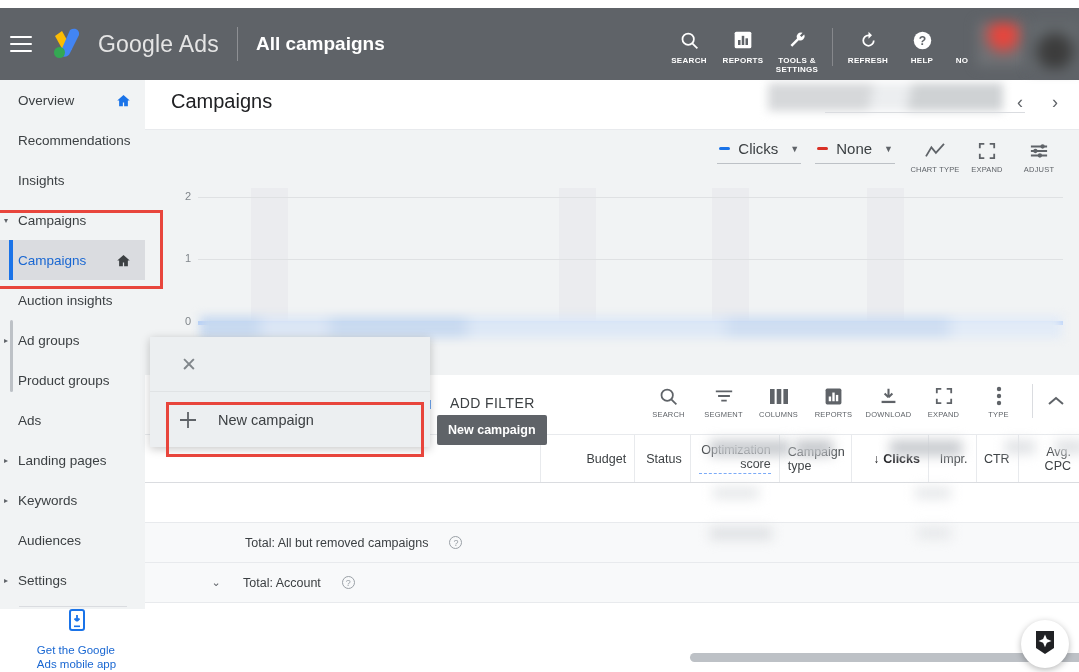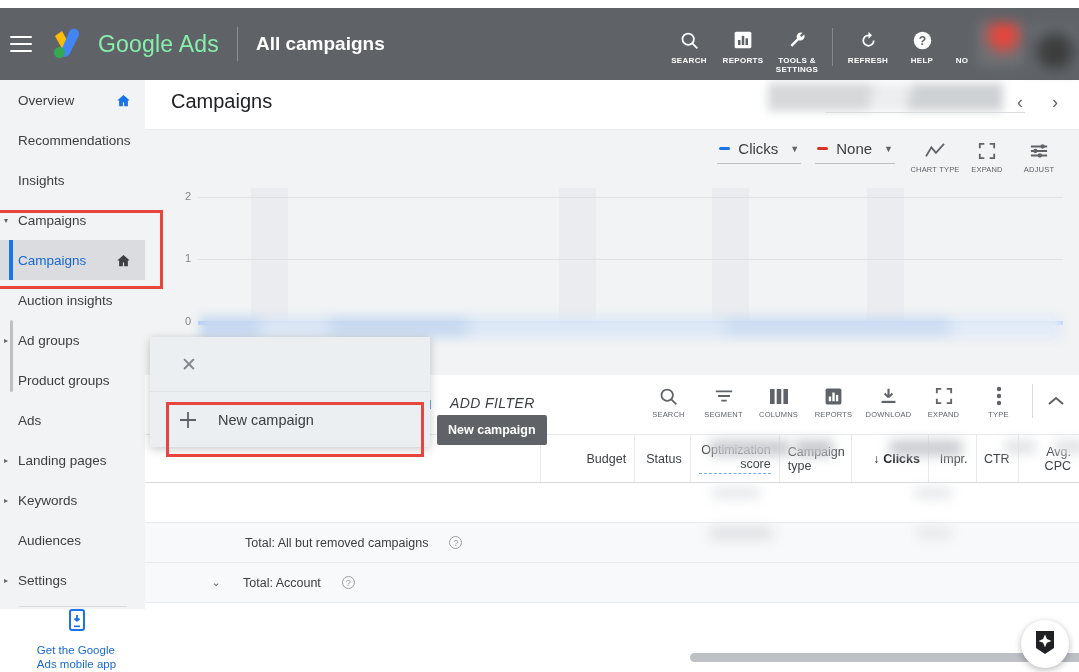--- a/index.html
+++ b/index.html
@@ -12,21 +12,21 @@
 
   
   .appbar {
     position:absolute; left:0; top:8px; width:1079px; height:72px;
     background:#5f6368; display:flex; align-items:center; z-index:40;
   }
   .hamburger { width:22px; height:16px; margin-left:10px; margin-right:16px;
     display:flex; flex-direction:column; justify-content:space-between; cursor:pointer; }
   .hamburger span { display:block; height:2px; background:#fff; border-radius:1px; }
   .gads-logo { width:40px; height:34px; position:relative; margin-right:10px; }
-  .brand { color:#86efac; font-size:23px; letter-spacing:.2px; }
+  .brand { color:#e5e5e5; font-size:23px; letter-spacing:.2px; }
   .bar-divider { width:1px; height:34px; background:#8e9094; margin:0 18px; }
   .page-ctx { color:#fff; font-size:19px; font-weight:bold; }
   .bar-actions { margin-left:auto; display:flex; align-items:flex-start; height:72px; padding-top:20px; }
   .bar-act { width:54px; display:flex; flex-direction:column; align-items:center; cursor:pointer; }
   .bar-act .gl { color:#fff; height:24px; display:flex; align-items:center; justify-content:center; }
   .bar-act .cap { color:#fff; font-size:8px; font-weight:bold; letter-spacing:.3px;
     text-align:center; line-height:9px; margin-top:4px; }
   .act-sep { width:1px; height:38px; background:#86888c; margin:0 8px; }
   .notif-blur { width:48px; height:44px; background:
       radial-gradient(circle at 55% 30%, #e8453c 0 22%, rgba(232,69,60,0) 55%),
@@ -84,21 +84,21 @@
   .zeroline { position:absolute; left:53px; top:133px; width:865px; height:4px; background:#a8c7fa; opacity:.85; }
   .datelabels-blur { position:absolute; left:55px; top:128px; width:862px; height:22px;
      background:linear-gradient(90deg,#c7d9f0 0 6%,#dbe6f5 8% 14%,#c9daf0 16% 30%,#dde8f6 32% 60%,#cfdef2 62% 86%,#e2ebf7 88% 100%);
      filter:blur(5px); }
   .chart-bottom-fade { position:absolute; left:0; top:218px; width:934px; height:27px; background:#f1f3f4; }
 
   
   .tbl-toolbar { position:relative; height:60px; background:#fff; border-bottom:1px solid #e8eaed; }
   .filter-chip-blue { position:absolute; left:272px; top:22px; font-size:13px; color:#1a73e8; }
   .add-filter { position:absolute; left:305px; top:20px; font-size:14px; color:#3c4043;
-     letter-spacing:.4px; cursor:pointer;font-style:italic; }
+     letter-spacing:.4px; cursor:pointer; }
   .tbl-acts { position:absolute; right:6px; top:9px; display:flex; align-items:flex-start; }
   .tbl-act { width:55px; display:flex; flex-direction:column; align-items:center; cursor:pointer; }
   .tbl-act .gl { height:24px; display:flex; align-items:center; color:#5f6368; }
   .tbl-act .cap { font-size:7.5px; color:#5f6368; letter-spacing:.2px; margin-top:2px; }
   .tbl-sep { width:1px; height:34px; background:#dadce0; margin:0 6px; }
   .collapse-chev { width:34px; height:34px; display:flex; align-items:center;
      justify-content:center; color:#5f6368; cursor:pointer; }
 
   
   .table-wrap { position:relative; height:236px; background:#fff; }

